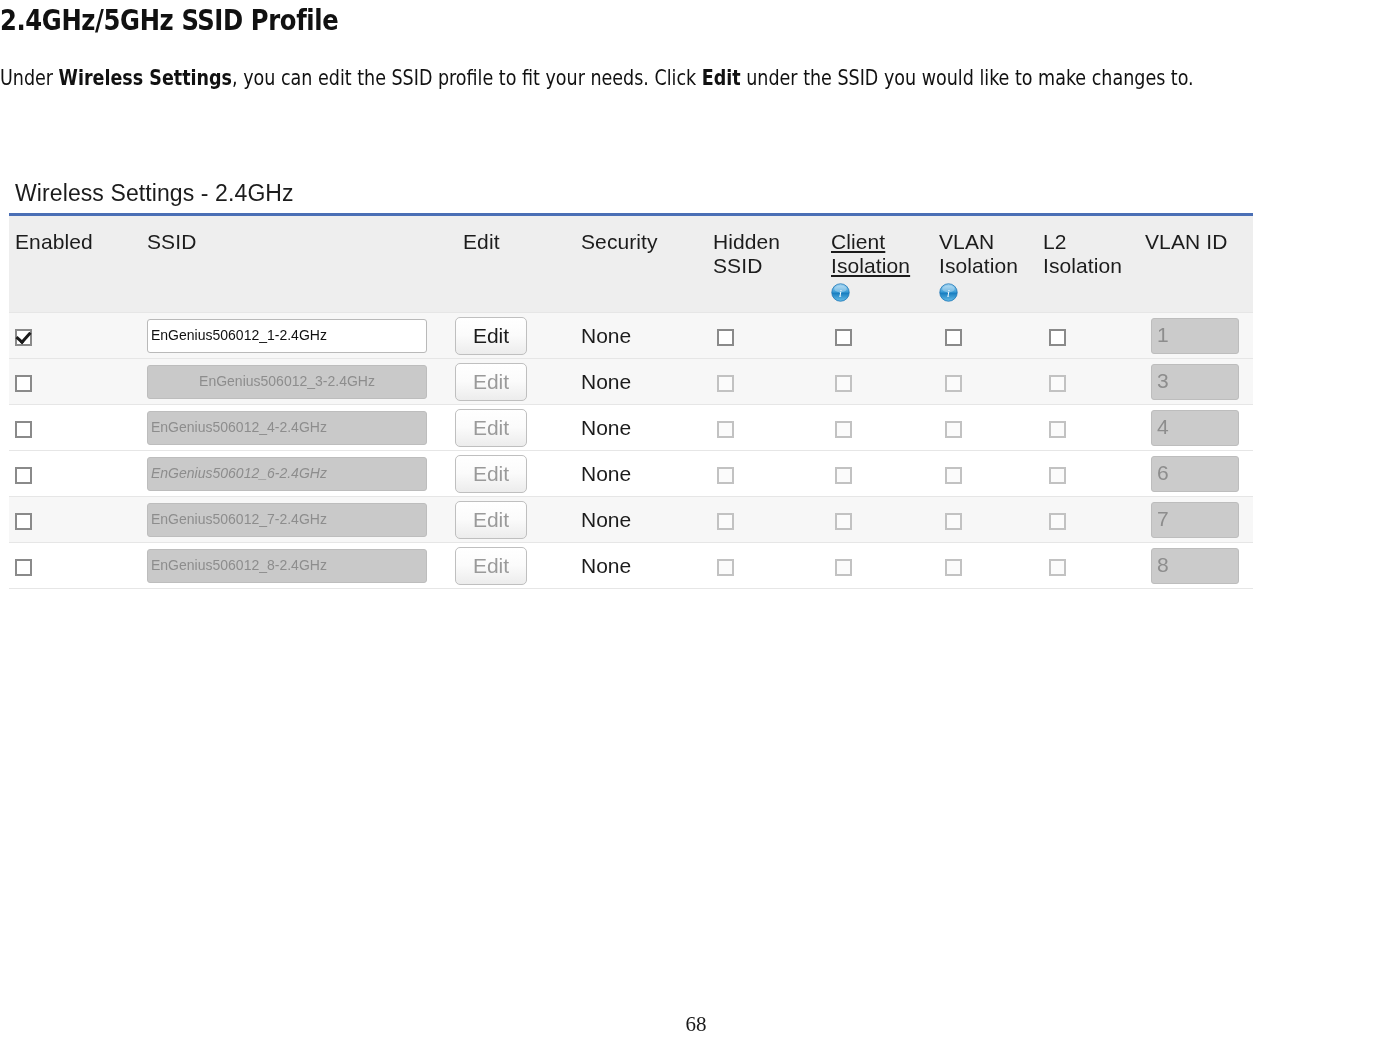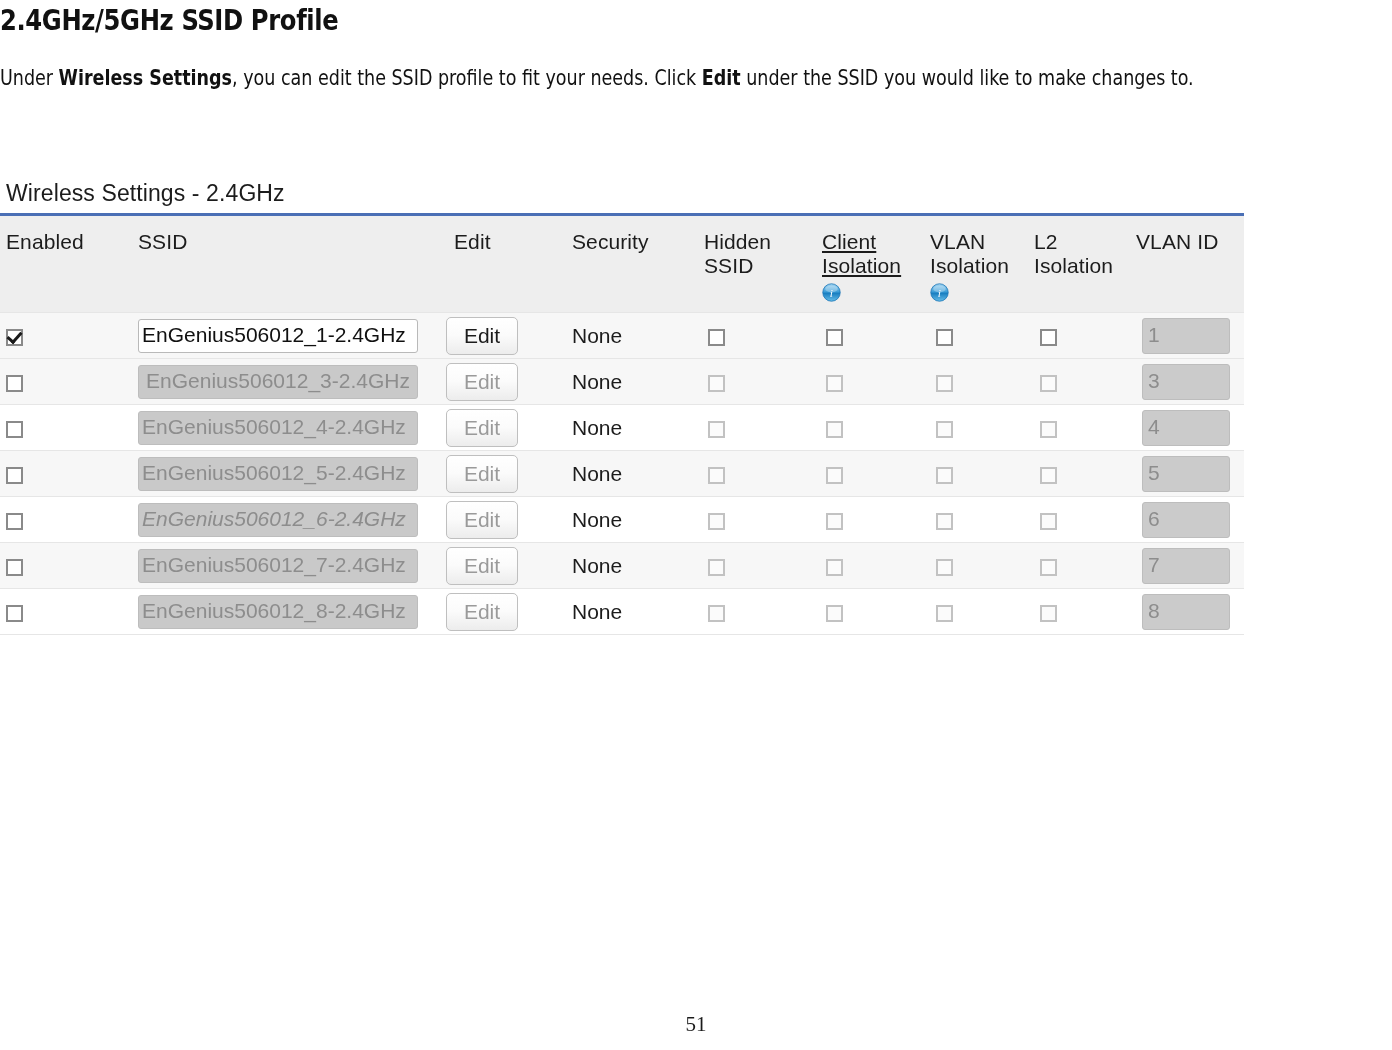--- a/index.html
+++ b/index.html
@@ -46,21 +46,21 @@
     width: 1392px;
     transform: scaleX(0.95);
     transform-origin: left top;
     white-space: normal;
   }
   .body-para b { font-weight: bold; }
 
   
   .shot {
     position: absolute;
-    left: 0;
+    left: 9px;
     top: 176px;
     width: 1244px;
   }
   .shot-title {
     font-family: "Liberation Sans", sans-serif;
     font-size: 23px;
     color: #1c1c1c;
     padding: 4px 0 6px 6px;
     letter-spacing: 0.1px;
     background: #ffffff;
@@ -146,21 +146,21 @@
   .txtbox {
     box-sizing: border-box;
     width: 280px;
     height: 34px;
     line-height: 30px;
     border: 1px solid #b9b9b9;
     border-radius: 3px;
     background: #ffffff;
     color: #101010;
     font-family: "Liberation Sans", sans-serif;
-    font-size: 21px;
+    font-size: 14px;
     padding: 0 3px;
     overflow: hidden;
     white-space: nowrap;
     display: block;
   }
   .txtbox.disabled {
     background: #c9c9c9;
     border-color: #bdbdbd;
     color: #8d8d8d;
   }
@@ -343,35 +343,20 @@
           <td style="padding-left: 6px;"><span class="btn-edit dim">Edit</span></td>
           <td style="padding-left: 14px;"><span class="sec-text">None</span></td>
           <td style="padding-left: 18px;"><span class="cb dim"></span></td>
           <td style="padding-left: 18px;"><span class="cb dim"></span></td>
           <td style="padding-left: 16px;"><span class="cb dim"></span></td>
           <td style="padding-left: 16px;"><span class="cb dim"></span></td>
           <td style="padding-left: 22px;">
             <span class="vlanbox">4</span>
           </td>
         </tr>
-        <tr class="row-odd">
-          <td class="pad-l6"><span class="cb"></span></td>
-          <td style="padding-left: 8px;">
-            <span class="txtbox disabled">EnGenius506012_5-2.4GHz</span>
-          </td>
-          <td style="padding-left: 6px;"><span class="btn-edit dim">Edit</span></td>
-          <td style="padding-left: 14px;"><span class="sec-text">None</span></td>
-          <td style="padding-left: 18px;"><span class="cb dim"></span></td>
-          <td style="padding-left: 18px;"><span class="cb dim"></span></td>
-          <td style="padding-left: 16px;"><span class="cb dim"></span></td>
-          <td style="padding-left: 16px;"><span class="cb dim"></span></td>
-          <td style="padding-left: 22px;">
-            <span class="vlanbox">5</span>
-          </td>
-        </tr>
         <tr class="row-even">
           <td class="pad-l6"><span class="cb"></span></td>
           <td style="padding-left: 8px; font-style: italic;">
             <span class="txtbox disabled">EnGenius506012_6-2.4GHz</span>
           </td>
           <td style="padding-left: 6px;"><span class="btn-edit dim">Edit</span></td>
           <td style="padding-left: 14px;"><span class="sec-text">None</span></td>
           <td style="padding-left: 18px;"><span class="cb dim"></span></td>
           <td style="padding-left: 18px;"><span class="cb dim"></span></td>
           <td style="padding-left: 16px;"><span class="cb dim"></span></td>
@@ -407,13 +392,13 @@
           <td style="padding-left: 16px;"><span class="cb dim"></span></td>
           <td style="padding-left: 16px;"><span class="cb dim"></span></td>
           <td style="padding-left: 22px;">
             <span class="vlanbox">8</span>
           </td>
         </tr>
       </tbody>
   </table>
 </div>
 
-<div class="page-number">51</div>
+<div class="page-number">68</div>
 
 </body></html>

